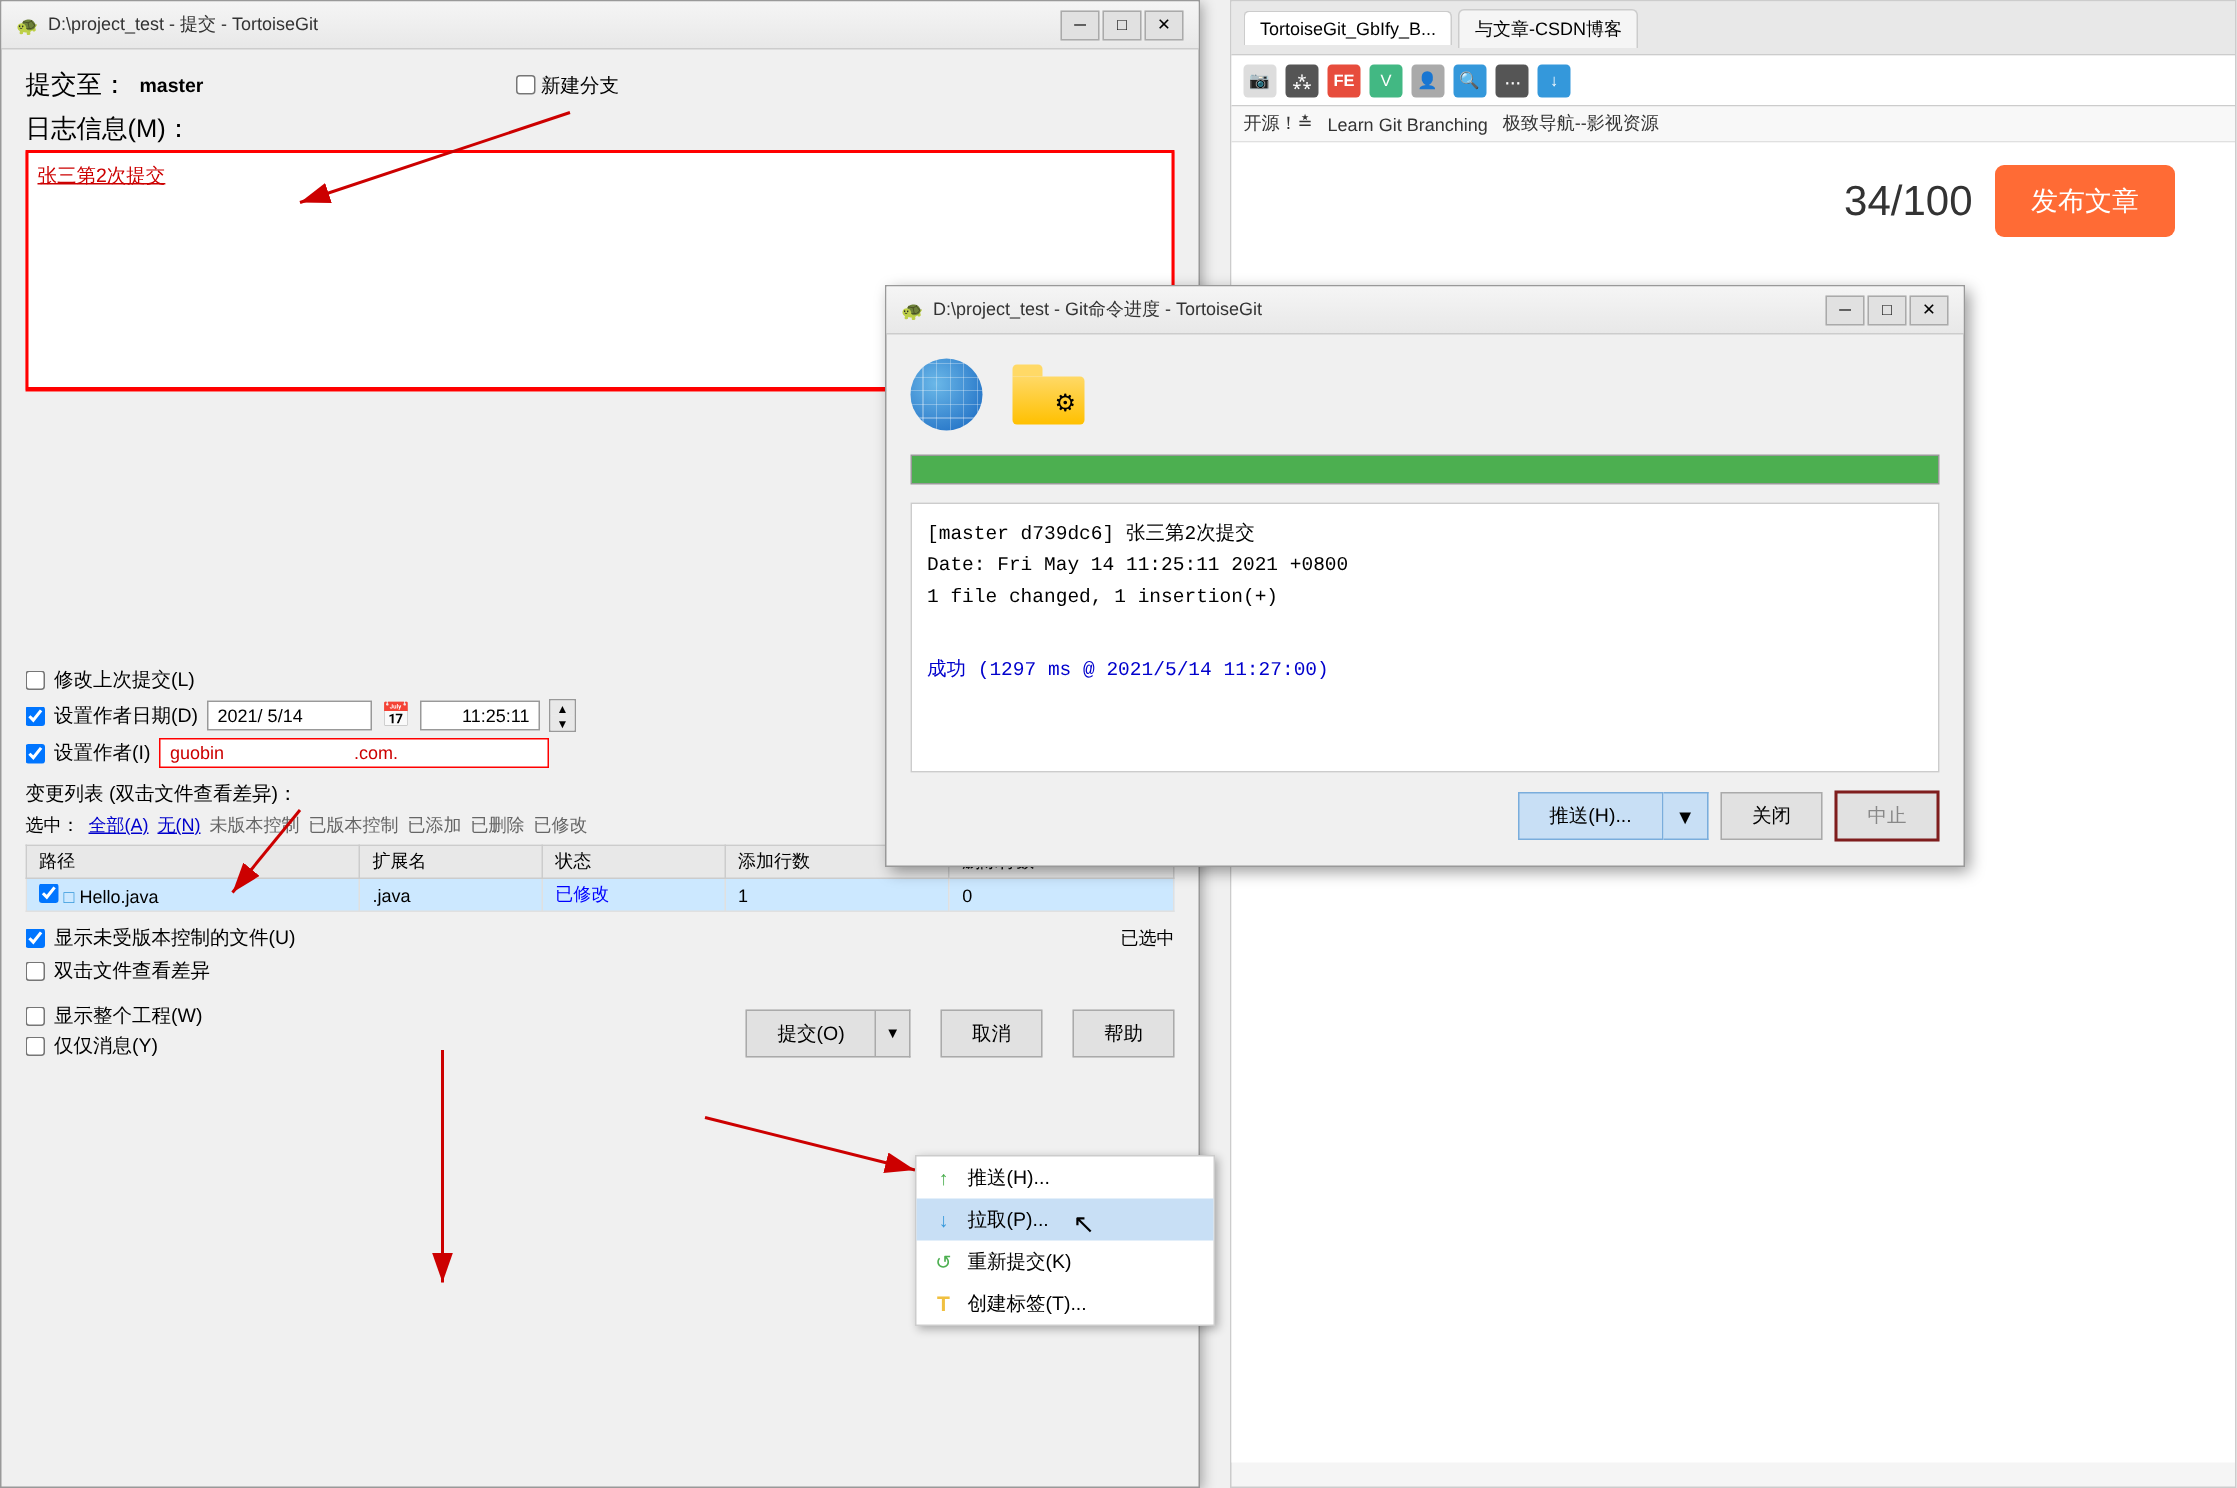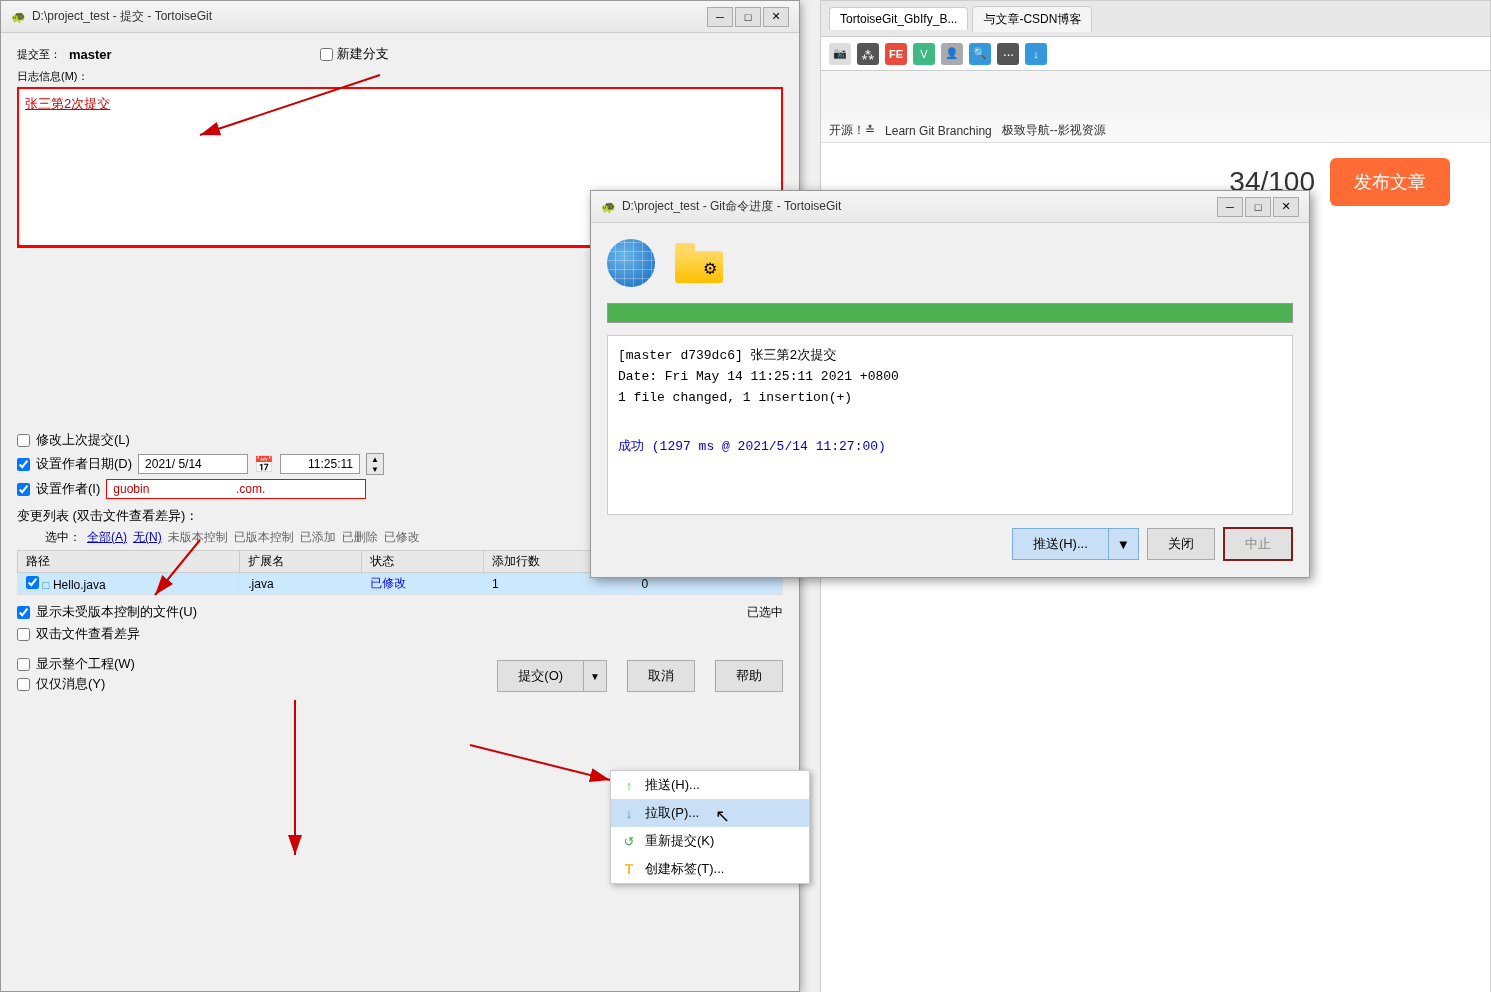--- a/index.html
+++ b/index.html
@@ -47,21 +47,20 @@
     }
     .browser-bookmarks {
       background: #f8f8f8;
       border-bottom: 1px solid #e0e0e0;
       padding: 3px 8px;
       display: flex;
       align-items: center;
       gap: 10px;
       font-size: 12px;
       color: #333;
-      margin-top: 48px;
     }
     .bookmark-item { cursor: pointer; color: #333; }
 
     .browser-content {
       padding: 20px;
       background: white;
       height: calc(100% - 110px);
       display: flex;
       flex-direction: column;
       align-items: flex-end;
@@ -135,21 +134,21 @@
       overflow: hidden;
     }
 
     .form-row {
       display: flex;
       align-items: center;
       gap: 8px;
       margin-bottom: 6px;
     }
     .form-label {
-      font-size: 11px;
+      font-size: 17px;
       color: #000;
       white-space: nowrap;
     }
     .form-value {
       font-size: 13px;
       color: #000;
       font-weight: bold;
     }
 
     .log-textarea {
@@ -220,21 +219,20 @@
       color: #000;
       margin: 8px 0 4px 0;
     }
 
     .file-filter-row {
       display: flex;
       align-items: flex-start;
       gap: 6px;
       font-size: 12px;
       margin-bottom: 4px;
-      margin-left: 28px;
     }
     .filter-link {
       color: #0000cc;
       cursor: pointer;
       text-decoration: underline;
     }
     .filter-link.gray { color: #666; text-decoration: none; cursor: default; }
 
     .file-table {
       width: 100%;

